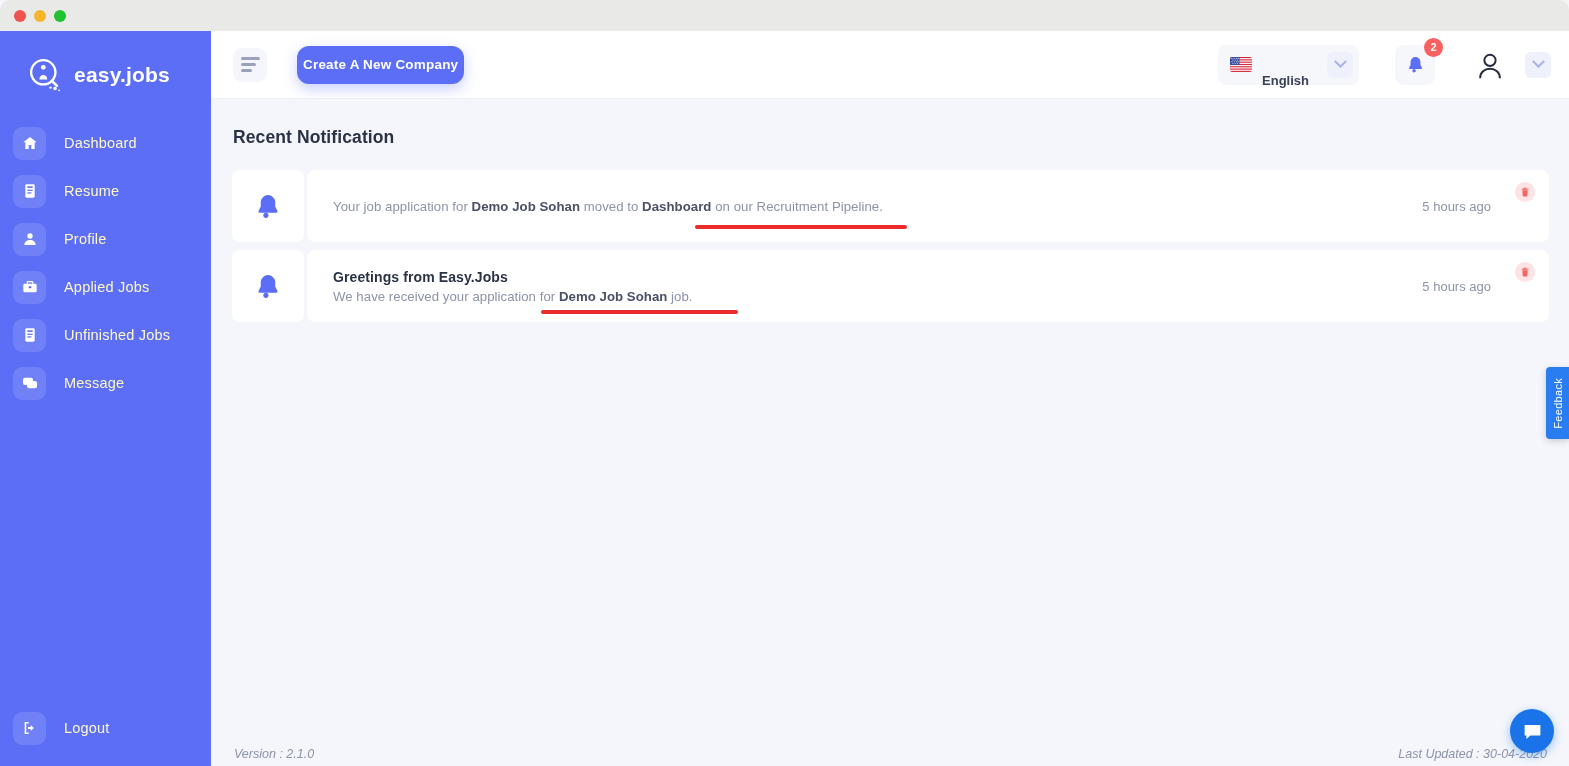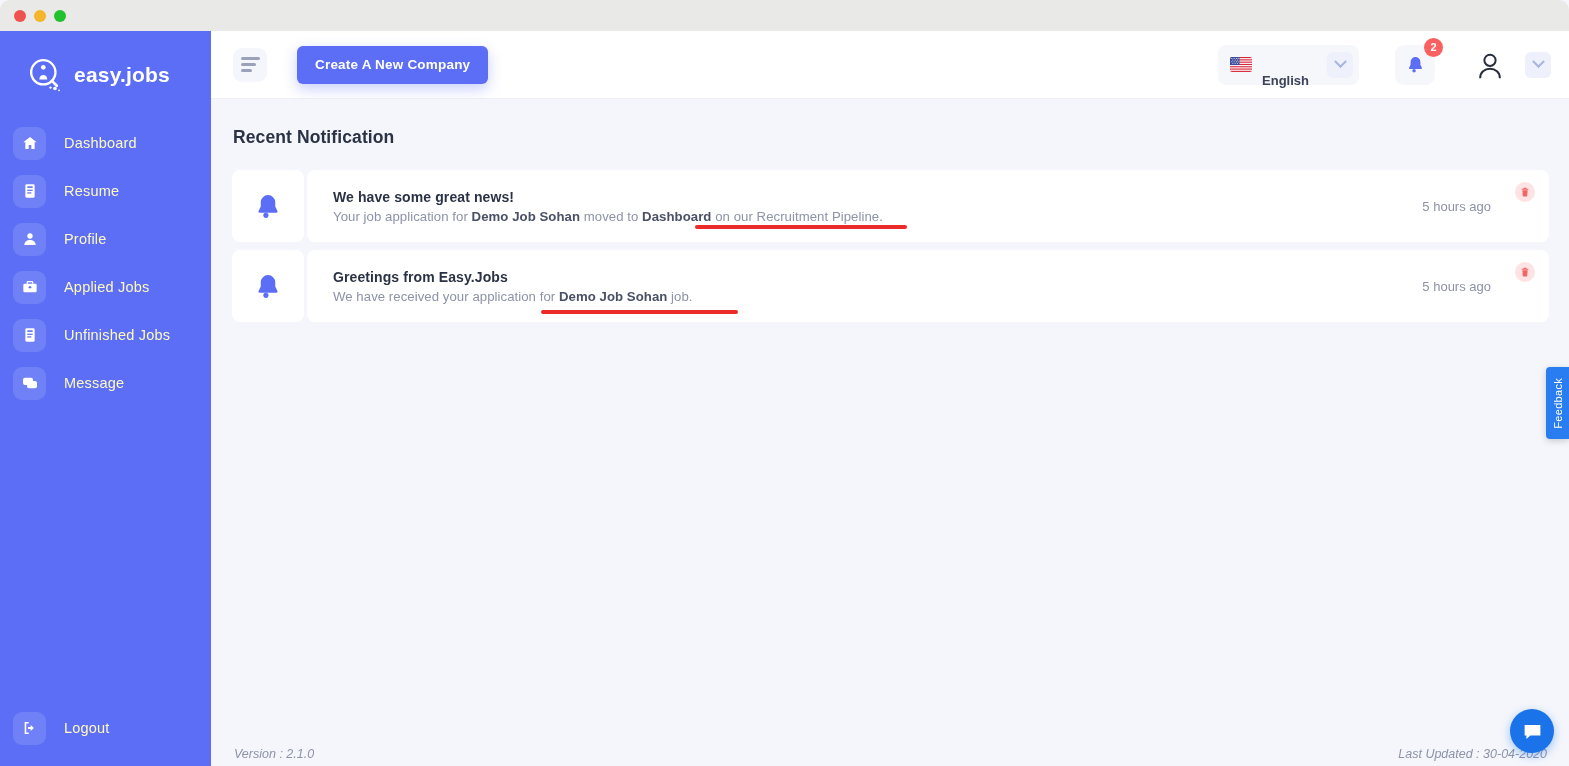--- a/index.html
+++ b/index.html
@@ -86,23 +86,23 @@
   .hamburger i { display:block; height: 3px; border-radius: 2px; background: #9aa1b9; }
   .hamburger i:nth-child(1) { width: 19px; }
   .hamburger i:nth-child(2) { width: 15px; }
   .hamburger i:nth-child(3) { width: 11px; }
 
   .create-btn {
     margin-left: 30px;
     background: #5b6ef5;
     color: #ffffff;
     border: none;
-    border-radius: 6px;
+    border-radius: 12px;
     height: 38px;
-    padding: 0 18px;
+    padding: 0 6px;
     font-size: 13.5px;
     font-weight: bold;
     letter-spacing: .2px;
     cursor: pointer;
     box-shadow: 0 5px 14px rgba(91,110,245,0.33);
     font-family: "Liberation Sans", sans-serif;
   }
 
   .header-right { margin-left: auto; display: flex; align-items: center; }
 
@@ -431,21 +431,20 @@
 
     <div class="notif-row">
       <div class="notif-icon-card">
         <svg viewBox="0 0 24 24">
           <path d="M12 2.6a6.2 6.2 0 0 0-6.2 6.2v3.6L3.9 16.2c-.35.7.16 1.5.95 1.5h14.3c.79 0 1.3-.8.95-1.5l-1.9-3.8V8.8A6.2 6.2 0 0 0 12 2.6z"></path>
           <circle cx="10.2" cy="20" r="2.2"></circle>
         </svg>
       </div>
       <div class="notif-body">
         <div class="notif-texts">
-          <div class="notif-title">We have some great news!</div>
           <div class="notif-desc"><span>Your job application for </span><b>Demo Job Sohan</b><span> moved to </span><b>Dashboard</b><span> on our Recruitment Pipeline.</span></div>
         </div>
         <div class="notif-time">5 hours ago</div>
         <div class="del-btn">
           <svg viewBox="0 0 24 24">
             <path d="M9 2h6l1 2h4v2.6H4V4h4zM5.6 8h12.8l-1 13.2a1.6 1.6 0 0 1-1.6 1.5H8.2a1.6 1.6 0 0 1-1.6-1.5z"></path>
           </svg>
         </div>
         <div class="annot" style="left:388px; bottom:13px; width:212px;"></div>
       </div>

